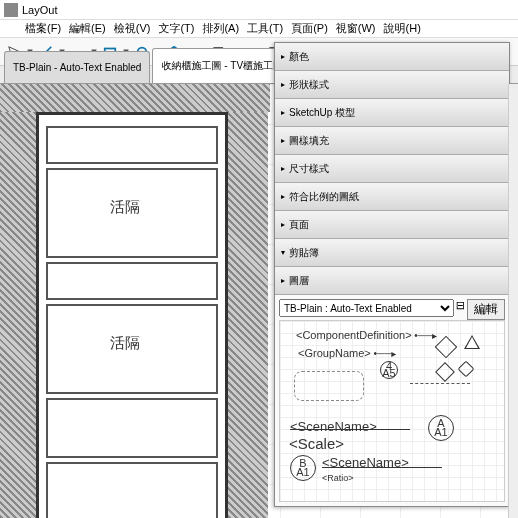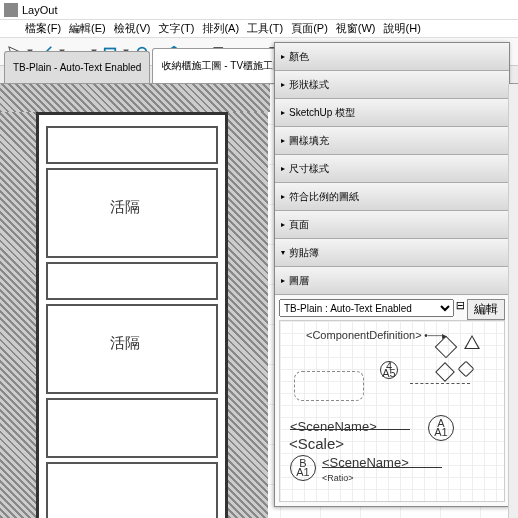--- a/index.html
+++ b/index.html
@@ -218,21 +218,22 @@
   <div class="acc-item">頁面</div>
   <div class="acc-item open">剪貼簿</div>
   <div class="acc-item">圖層</div>
   <div class="acc-body">
     <div class="scrap-sel">
       <select><option>TB-Plain : Auto-Text Enabled</option></select>
       <span>⊟</span>
       <span class="btn">編輯</span>
     </div>
     <div class="scrap-canvas">
-      <div class="sc" style="left:26px;top:8px"><span>&lt;ComponentDefinition&gt;</span> •──▸</div>
+      <div class="sc" style="left:16px;top:8px"><span>&lt;ComponentDefinition&gt;</span> •──▸</div>
+      <div class="sc" style="left:18px;top:26px"><span>&lt;GroupName&gt;</span> •──▸</div>
       <div class="sc" style="left:100px;top:40px"><span class="circ" style="width:18px;height:18px;flex-direction:column;line-height:7px">
             <span>4</span>
             <span>A5</span>
           </span></div>
       <div class="sc" style="left:158px;top:18px"><span class="hex"></span></div>
       <div class="sc" style="left:184px;top:14px"><span class="tri"></span></div>
       <div class="sc" style="left:158px;top:44px"><span class="hex" style="width:14px;height:14px"></span></div>
       <div class="sc" style="left:180px;top:42px"><span class="hex" style="width:12px;height:12px;border-radius:2px"></span></div>
       <div class="sc dash" style="left:14px;top:50px;width:70px;height:30px"></div>
       <div class="sc" style="left:130px;top:62px;width:60px;border-top:1px dashed #555"></div>

